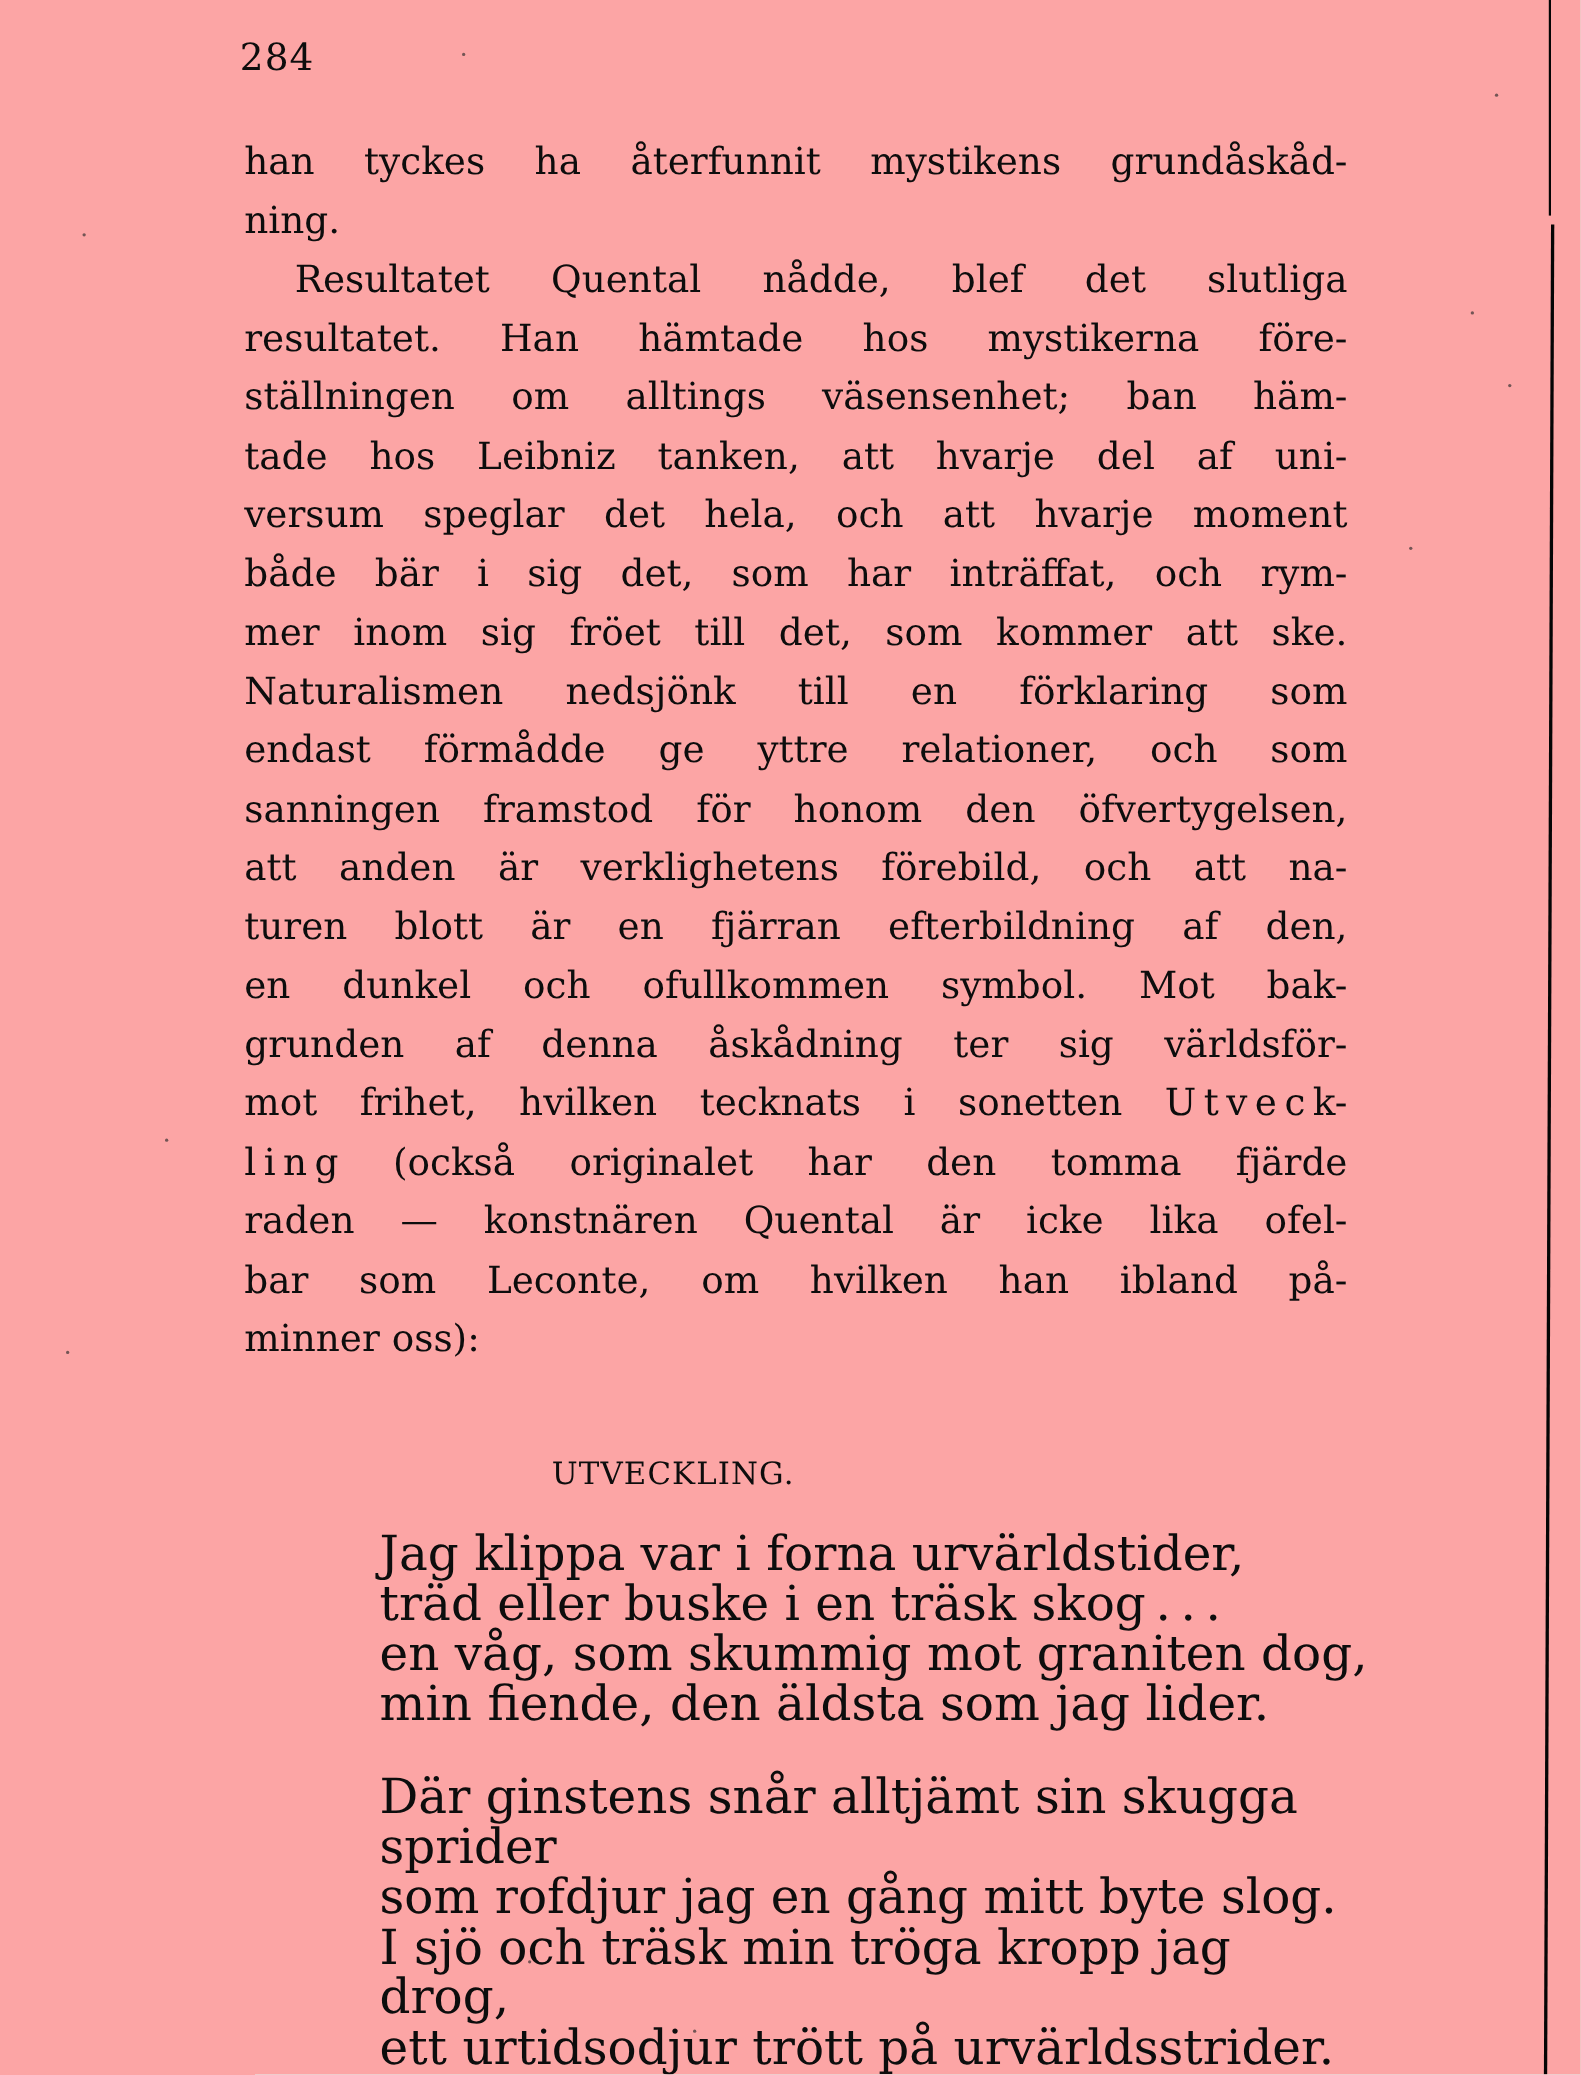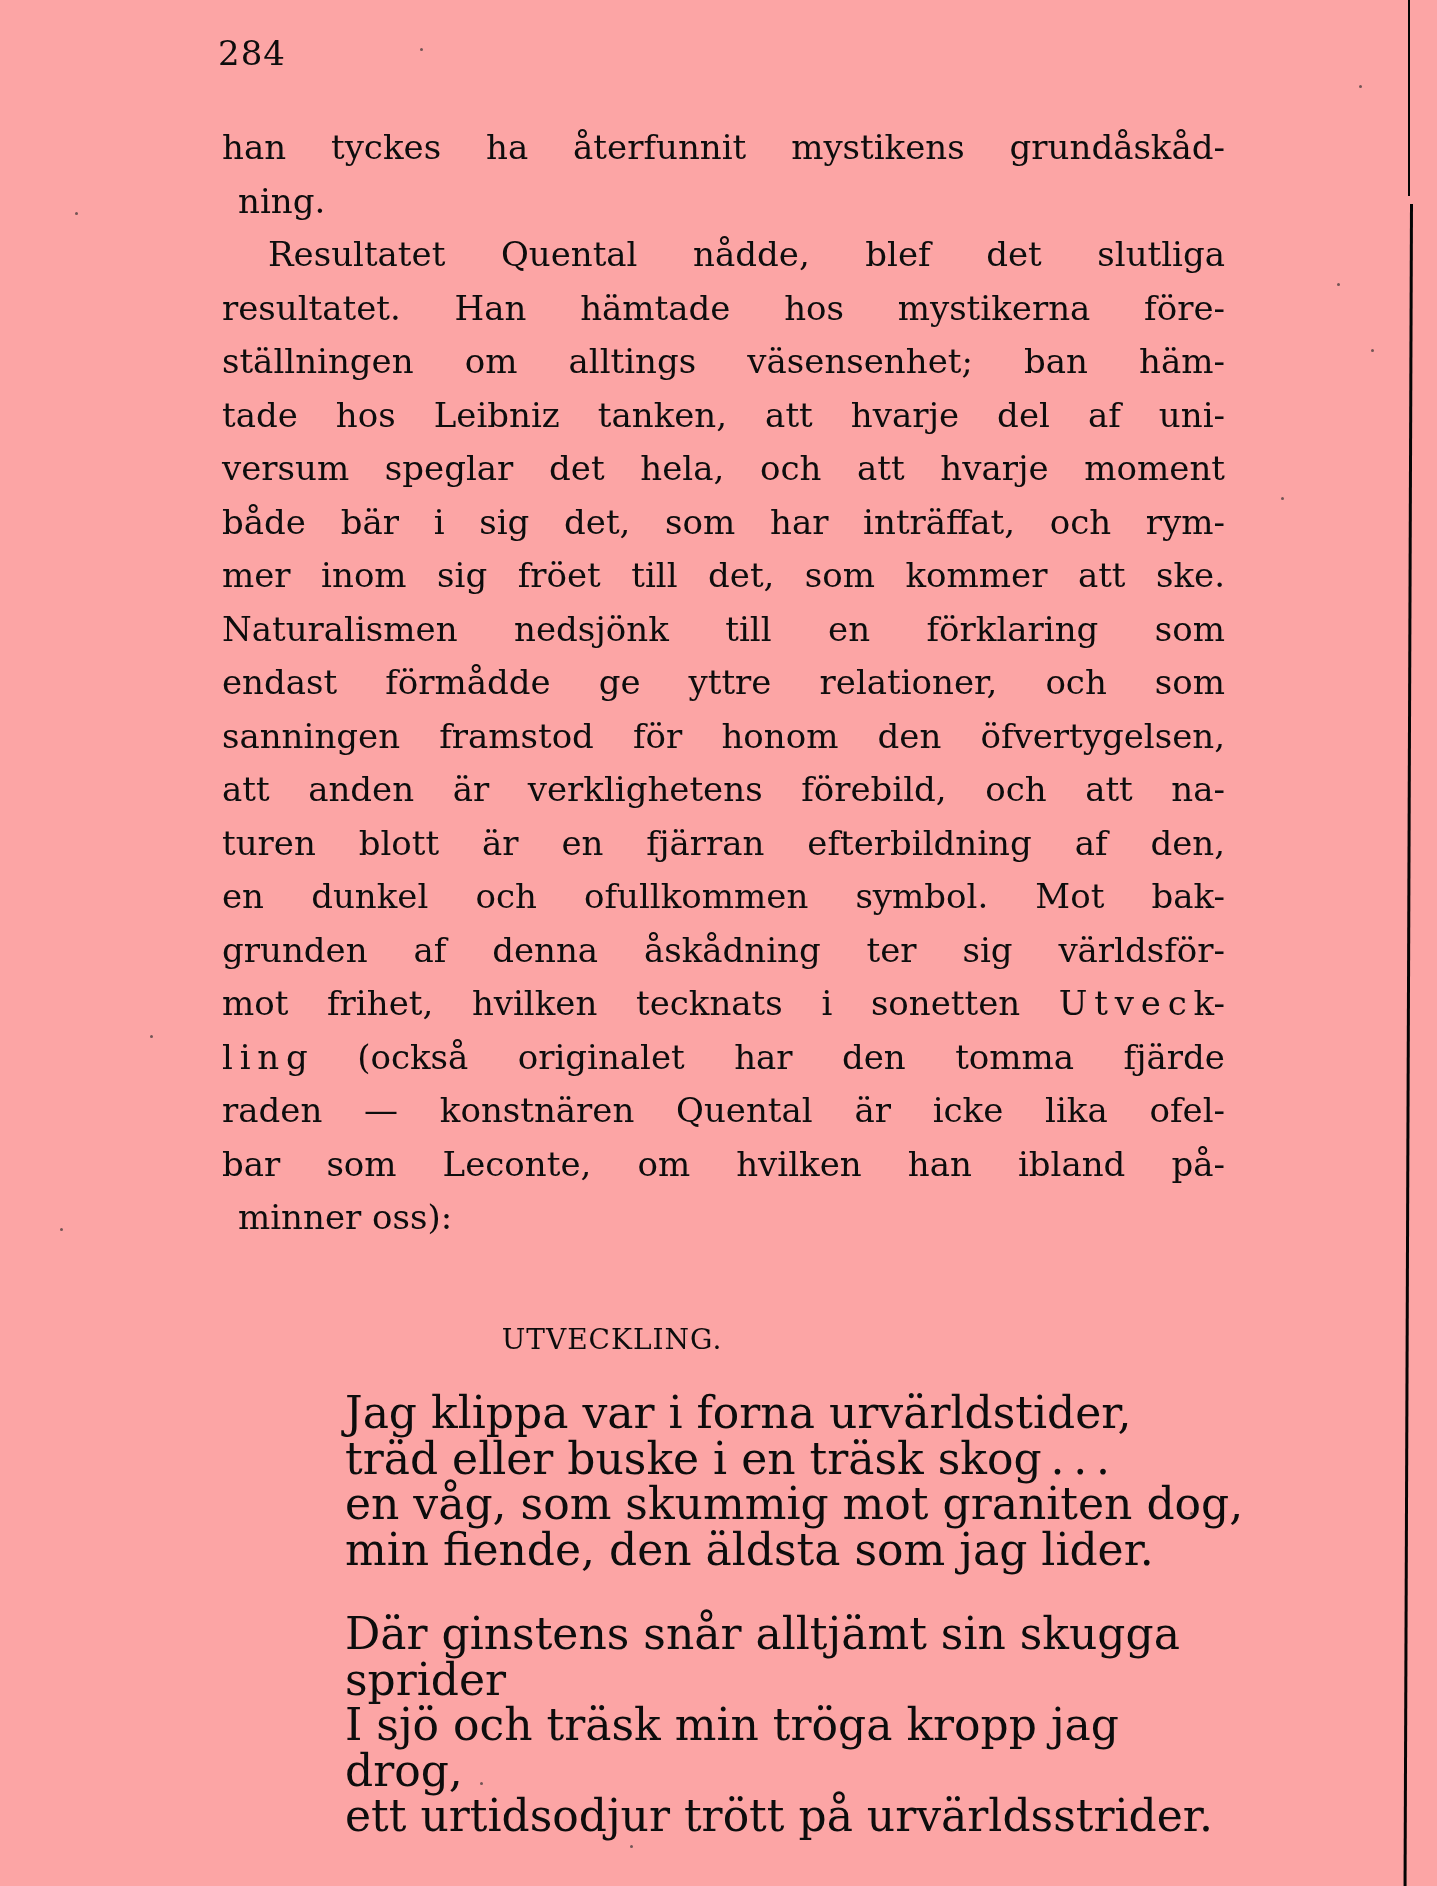--- a/index.html
+++ b/index.html
@@ -30,21 +30,20 @@
   }
   .bl {
     text-align: justify;
     text-align-last: justify;
     text-justify: inter-word;
     white-space: normal;
   }
   .bl.last {
     text-align: center;
     text-align-last: left;
-    margin-left: 16px;
   }
   .bl.indent { text-indent: 46px; }
   .poem-title {
     position: absolute;
     left: 222px;
     top: 1322px;
     width: 780px;
     text-align: center;
     font-size: 28px;
     line-height: 36px;
@@ -113,20 +112,21 @@
 
   <div class="poem">
     <div class="stanza">
       <div class="pl">Jag klippa var i forna urvärldstider,</div>
       <div class="pl">träd eller buske i en träsk skog . . .</div>
       <div class="pl">en våg, som skummig mot graniten dog,</div>
       <div class="pl">min fiende, den äldsta som jag lider.</div>
     </div>
     <div class="stanza">
       <div class="pl">Där ginstens snår alltjämt sin skugga sprider</div>
+      <div class="pl">som rofdjur jag en gång mitt byte slog.</div>
       <div class="pl">I sjö och träsk min tröga kropp jag drog,</div>
       <div class="pl">ett urtidsodjur trött på urvärldsstrider.</div>
     </div>
   </div>
 
   <div class="rule-seg rule-a"></div>
   <div class="rule-seg rule-b"></div>
 
   <div class="speck" style="left:420px;top:48px"></div>
   <div class="speck" style="left:1359px;top:85px"></div>

